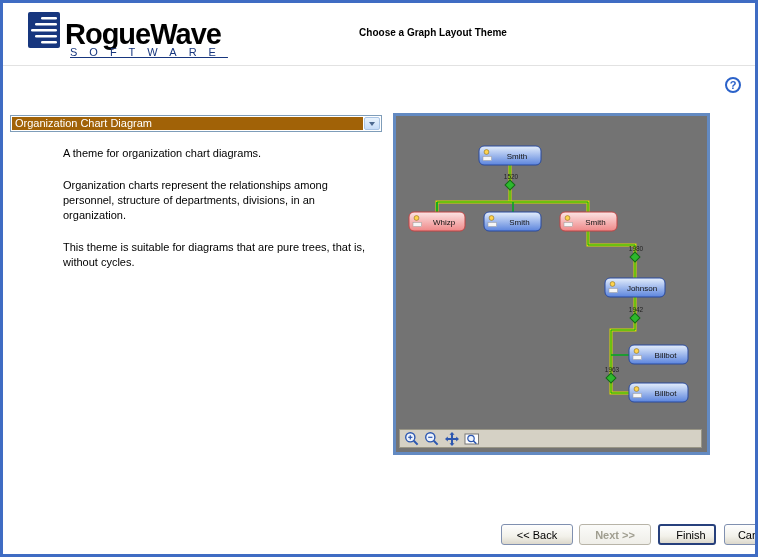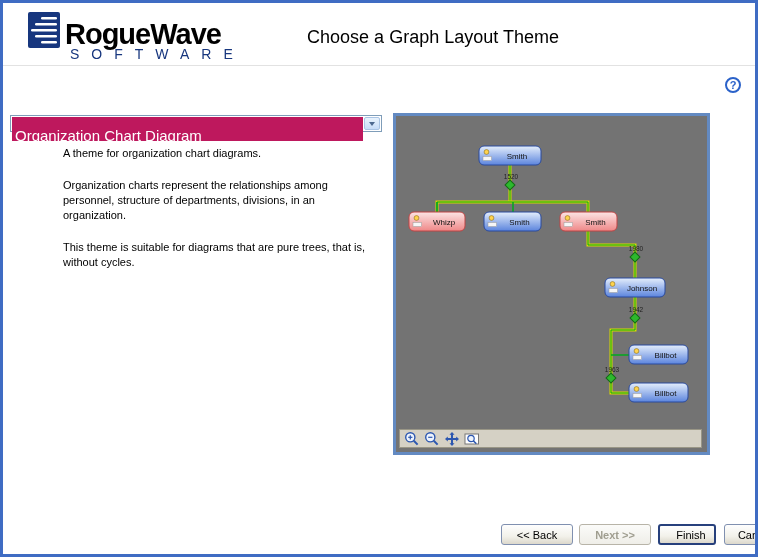--- a/index.html
+++ b/index.html
@@ -13,42 +13,42 @@
     position:absolute; left:4px; right:4px; bottom:-3px; height:3px;
     background:linear-gradient(90deg,#3f6cc3 0%,#00cfd4 7%,#00cfd4 93%,#3f6cc3 100%);
   }
   
   .logo-mark { position:absolute; left:25px; top:9px; }
   .brand {
     position:absolute; left:62px; top:7px; font-size:29px; font-weight:bold;
     letter-spacing:-1px; color:#000000; white-space:nowrap;margin-top:8px;
   }
   .brand-sub {
-    position:absolute; left:67px; top:43px; font-size:14px; letter-spacing:12px;
-    color:#17367e; white-space:nowrap;
+    position:absolute; left:67px; top:43px; font-size:11px; letter-spacing:12px;
+    color:#17367e; white-space:nowrap;text-decoration:underline;
   }
   .title {
     position:absolute; left:260px; top:24px; width:340px; text-align:center;
-    font-size:18px; font-weight:normal; color:#000;
+    font-size:10px; font-weight:bold; color:#000;
   }
   .header-sep { position:absolute; left:0; right:0; top:62px; height:1px; background:#e2e2e2; }
   .prompt { position:absolute; left:7px; top:77px; font-size:11px; color:#000; }
   .help {
     position:absolute; left:722px; top:74px; width:16px; height:16px; border-radius:50%;
     border:2px solid #2b62c9; color:#2b62c9; font-size:11px; font-weight:bold;
     text-align:center; line-height:12px; cursor:pointer; background:#fff;
   }
   
   .combo {
     position:absolute; left:7px; top:112px; width:372px; height:17px;
     border:1px solid #7f9db9; background:#fff; display:flex; padding:1px; cursor:default;
   }
   .combo-sel {
-    flex:1; background:#be185d; color:#fff; font-size:15px; line-height:13px;
-    padding:12px 3px; white-space:nowrap; overflow:hidden;
+    flex:1; background:#a16207; color:#fff; font-size:11px; line-height:13px;
+    padding:0 3px; white-space:nowrap; overflow:hidden;
   }
   .combo-btn {
     width:16px; margin-left:1px; background:linear-gradient(#e9f3fd,#c7dcf8);
     border:1px solid #aac4e4; border-radius:2px; display:flex; align-items:center; justify-content:center;
   }
   .combo-arrow { width:0; height:0; border-left:3.5px solid transparent; border-right:3.5px solid transparent; border-top:4px solid #4d6990; }
   
   .desc { position:absolute; left:17px; top:143px; width:358px;margin-left:43px; }
   .desc p { font-size:11px; line-height:15px; color:#000; margin:0 0 17px; white-space:pre-line; }
   

